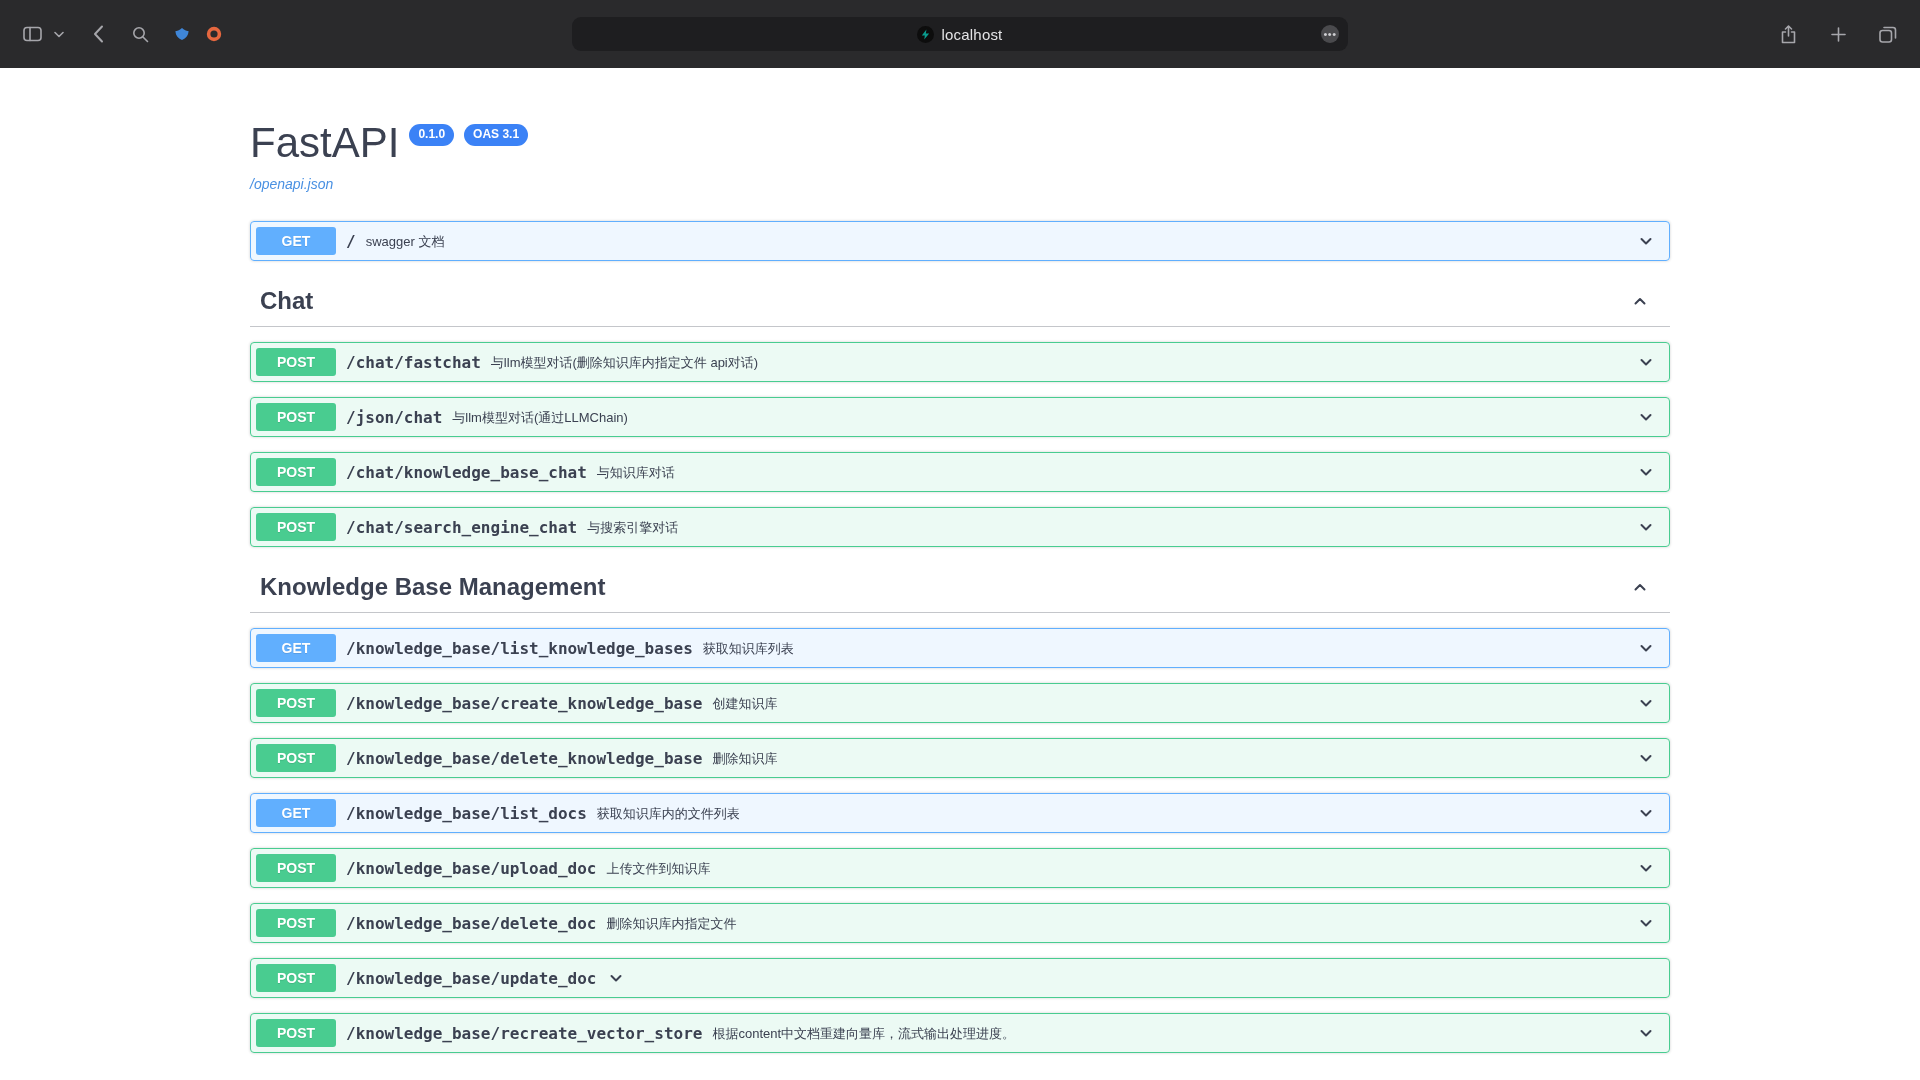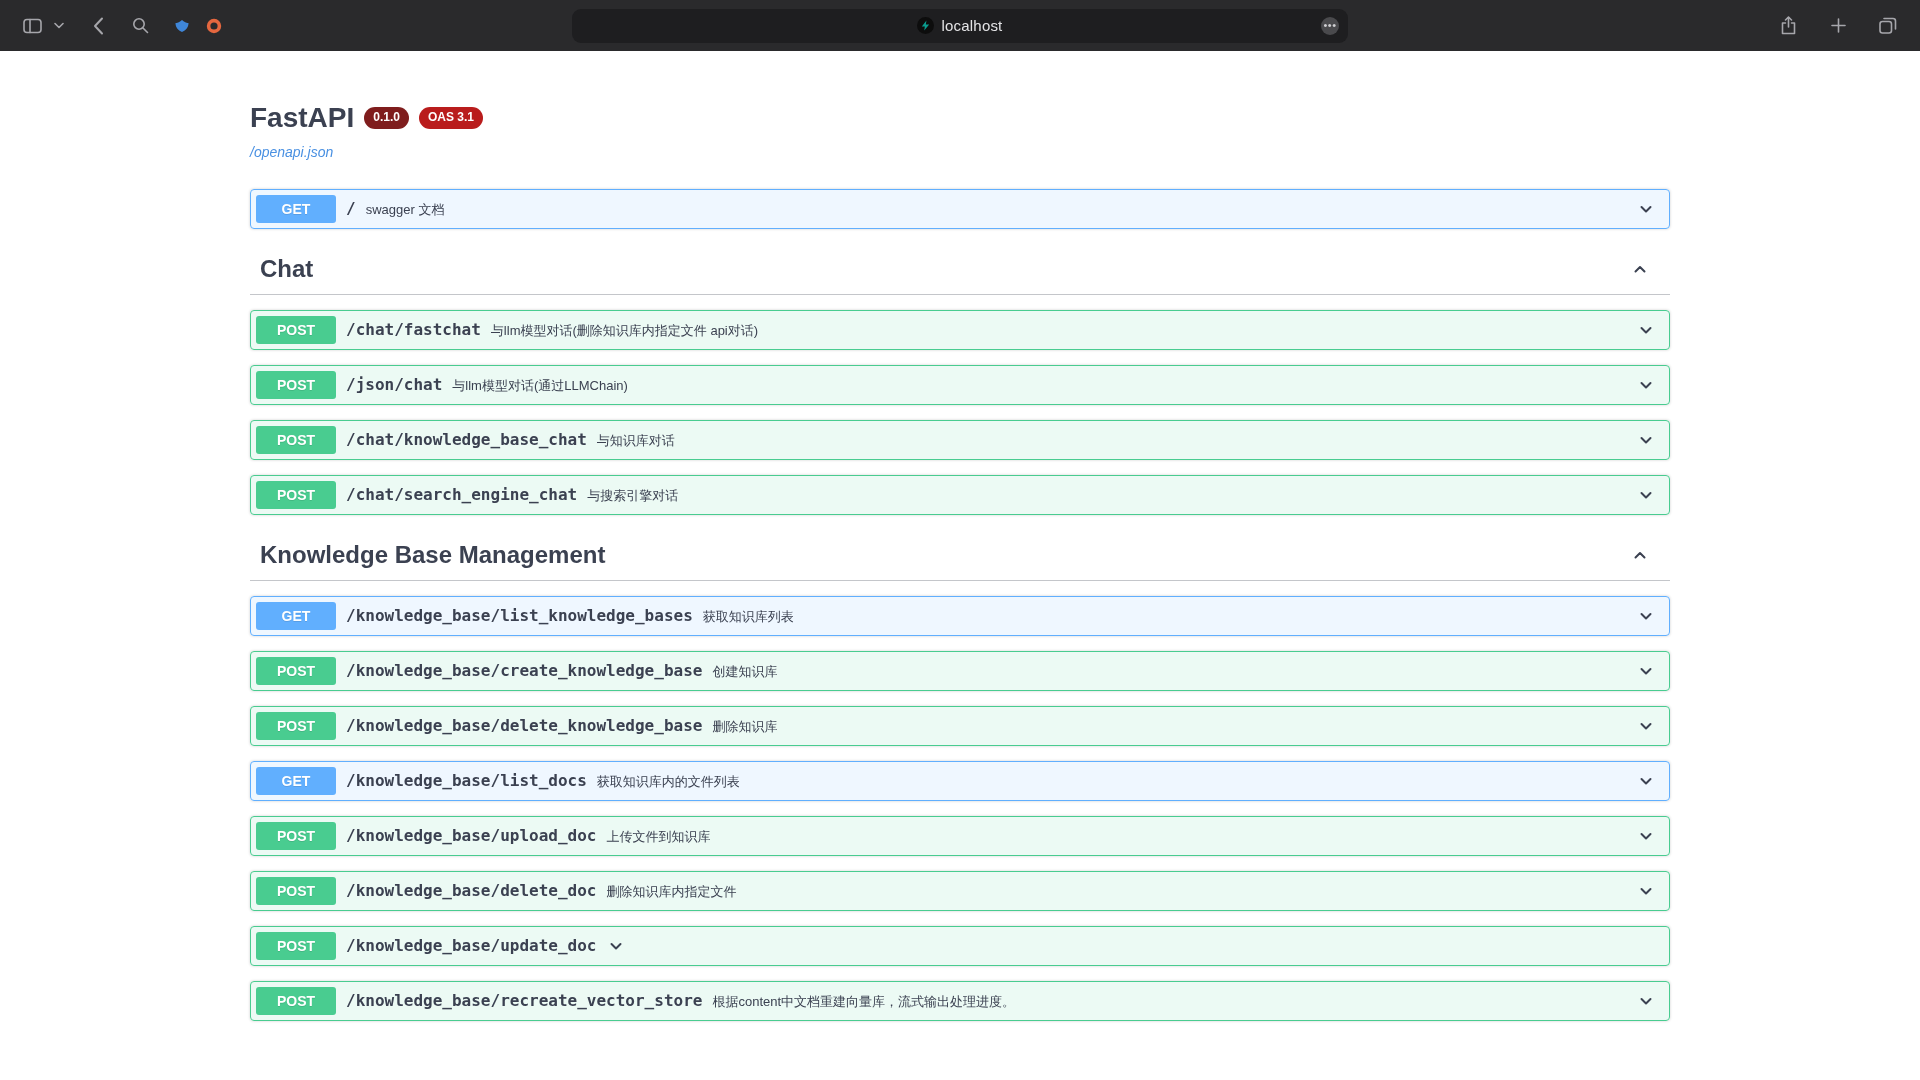--- a/index.html
+++ b/index.html
@@ -6,21 +6,21 @@
   html, body { margin: 0; padding: 0; }
   body {
     width: 1920px; height: 1080px; overflow: hidden;
     font-family: "Liberation Sans", sans-serif;
     background: #ffffff;
   }
 
   
   .toolbar {
     position: relative;
-    height: 51px;
+    height: 68px;
     background: #2a2a2c;
     display: flex;
     align-items: center;
     padding: 0 16px;
   }
   .tb-left { display: flex; align-items: center; gap: 0; }
   .tb-btn {
     display: flex; align-items: center; justify-content: center;
     height: 32px; min-width: 32px; border: none; background: transparent;
     color: #a6a6ab; cursor: default; padding: 0;
@@ -56,29 +56,29 @@
   }
   .tb-right { margin-left: auto; display: flex; align-items: center; gap: 18px; }
 
   
   .page { height: 1029px; overflow: hidden; background: #ffffff; }
   .wrapper { max-width: 1460px; margin: 0 auto; padding: 0 20px; }
 
   .information-container { padding: 52px 0 28px; }
   .title-row { display: flex; align-items: flex-start; }
   .api-title {
-    margin: 0; font-size: 28px; font-weight: bold; color: #3b4151; line-height: 1.1;
+    margin: 0; font-size: 42px; font-weight: normal; color: #3b4151; line-height: 1.1;
   }
   .badge {
     display: inline-block; color: #ffffff; font-size: 12px; font-weight: bold;
     padding: 3px 9px; border-radius: 20px; margin-left: 10px; margin-top: 4px;
     line-height: 1.3;
   }
-  .badge-version { background: #7f1d1d; }
-  .badge-oas { background: #b91c1c; }
+  .badge-version { background: #3b82f6; }
+  .badge-oas { background: #3b82f6; }
   .spec-link {
     display: inline-block; margin-top: 10px;
     font-size: 14px; color: #4990e2; text-decoration: none; cursor: pointer; font-style: italic;
   }
 
   .tag-section { margin-bottom: 12px; }
   .opblock-tag {
     display: flex; align-items: center;
     padding: 10px 20px 10px 10px;
     border-bottom: 1px solid rgba(59,65,81,.3);

